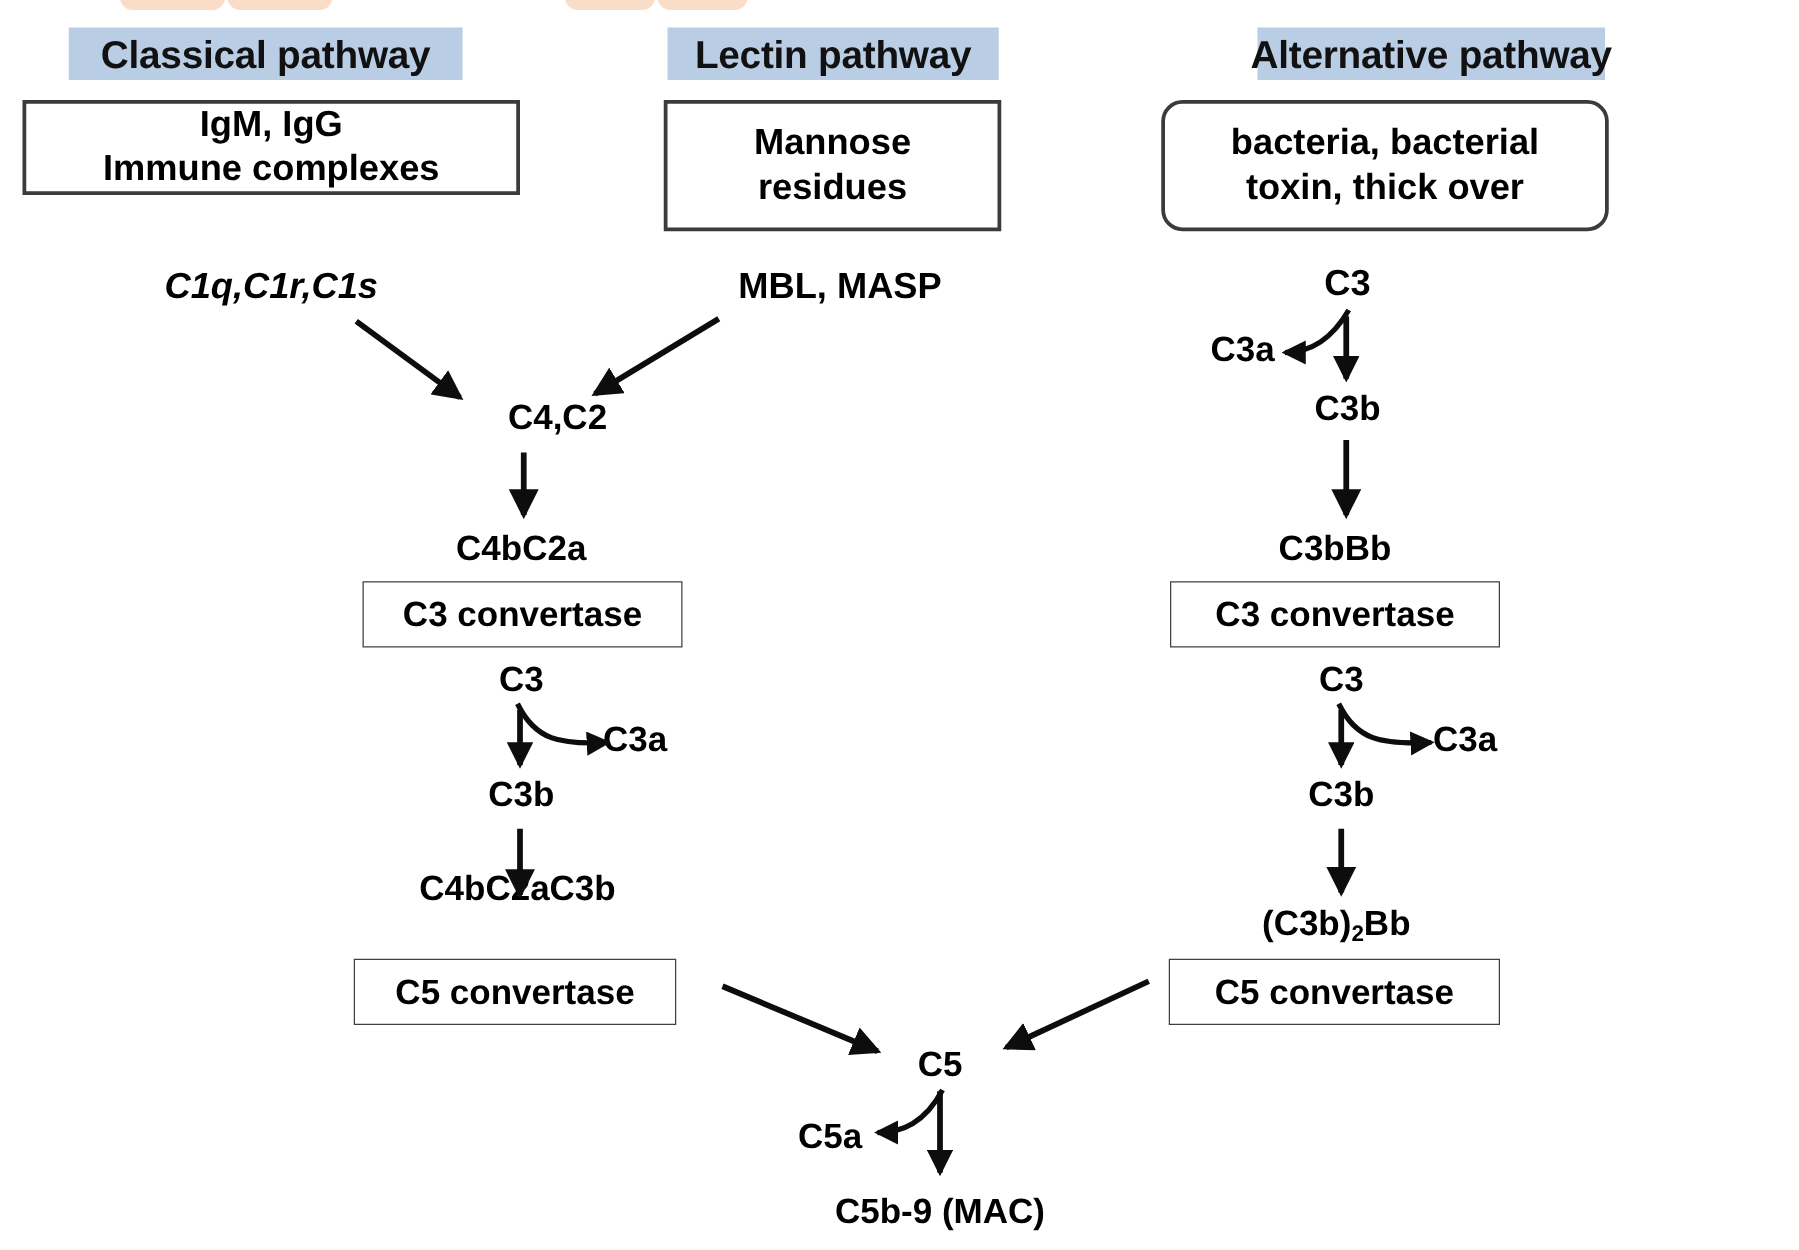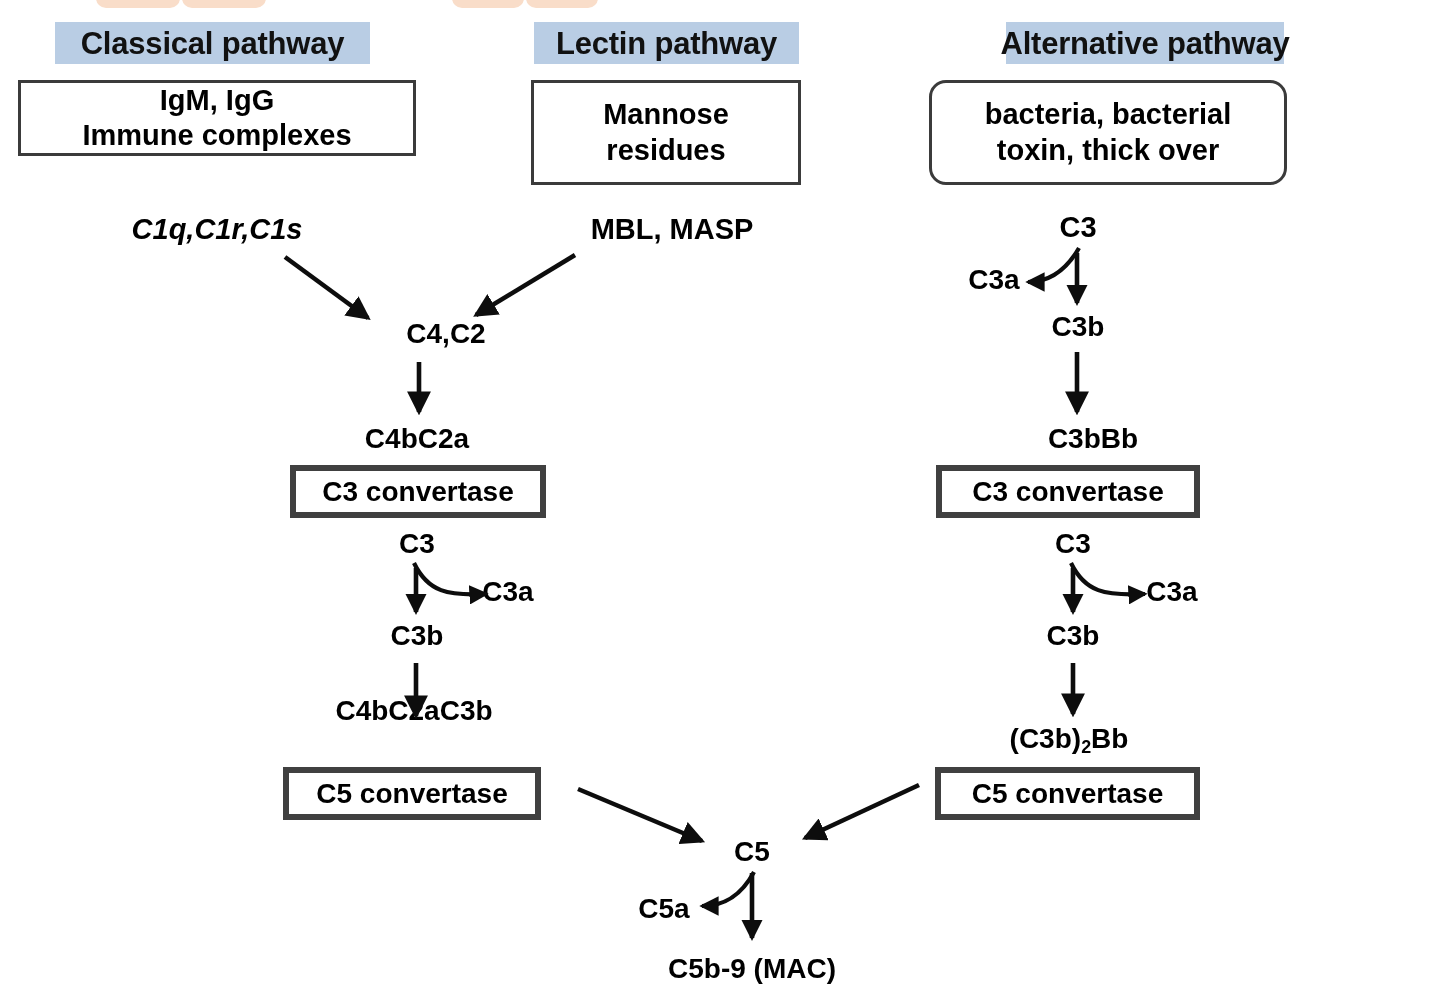--- a/index.html
+++ b/index.html
@@ -53,21 +53,21 @@
     font-size: 29px;
     line-height: 1.22;
     text-align: center;
     box-sizing: border-box;
   }
 
   
   .conv-box {
     position: absolute;
     background: #ffffff;
-    border: 6px solid #404040;
+    border: 1px solid #404040;
     display: flex;
     align-items: center;
     justify-content: center;
     color: #000000;
     font-weight: bold;
     font-size: 28px;
     line-height: 1;
     box-sizing: border-box;
     white-space: nowrap;
   }
@@ -149,21 +149,21 @@
   <div class="node-label" style="left:417px; top:622px;">C3b</div>
 
   <div class="node-label" style="left:414px; top:697px;">C4bC2aC3b</div>
   <div class="conv-box" style="left:283px; top:767px; width:258px; height:53px;">
     <span>C5 convertase</span>
   </div>
 
   <div class="node-label" style="left:994px; top:266px;">C3a</div>
   <div class="node-label" style="left:1078px; top:313px;">C3b</div>
 
-  <div class="node-label" style="left:1068px; top:425px;margin-left:25px;">C3bBb</div>
+  <div class="node-label" style="left:1068px; top:425px;">C3bBb</div>
   <div class="conv-box" style="left:936px; top:465px; width:264px; height:53px;">
     <span>C3 convertase</span>
   </div>
 
   <div class="node-label" style="left:1073px; top:530px;">C3</div>
   <div class="node-label" style="left:1172px; top:578px;">C3a</div>
   <div class="node-label" style="left:1073px; top:622px;">C3b</div>
 
   <div class="node-label" style="left:1069px; top:725px;">
     <span>(C3b)</span><sub>2</sub><span>Bb</span>

